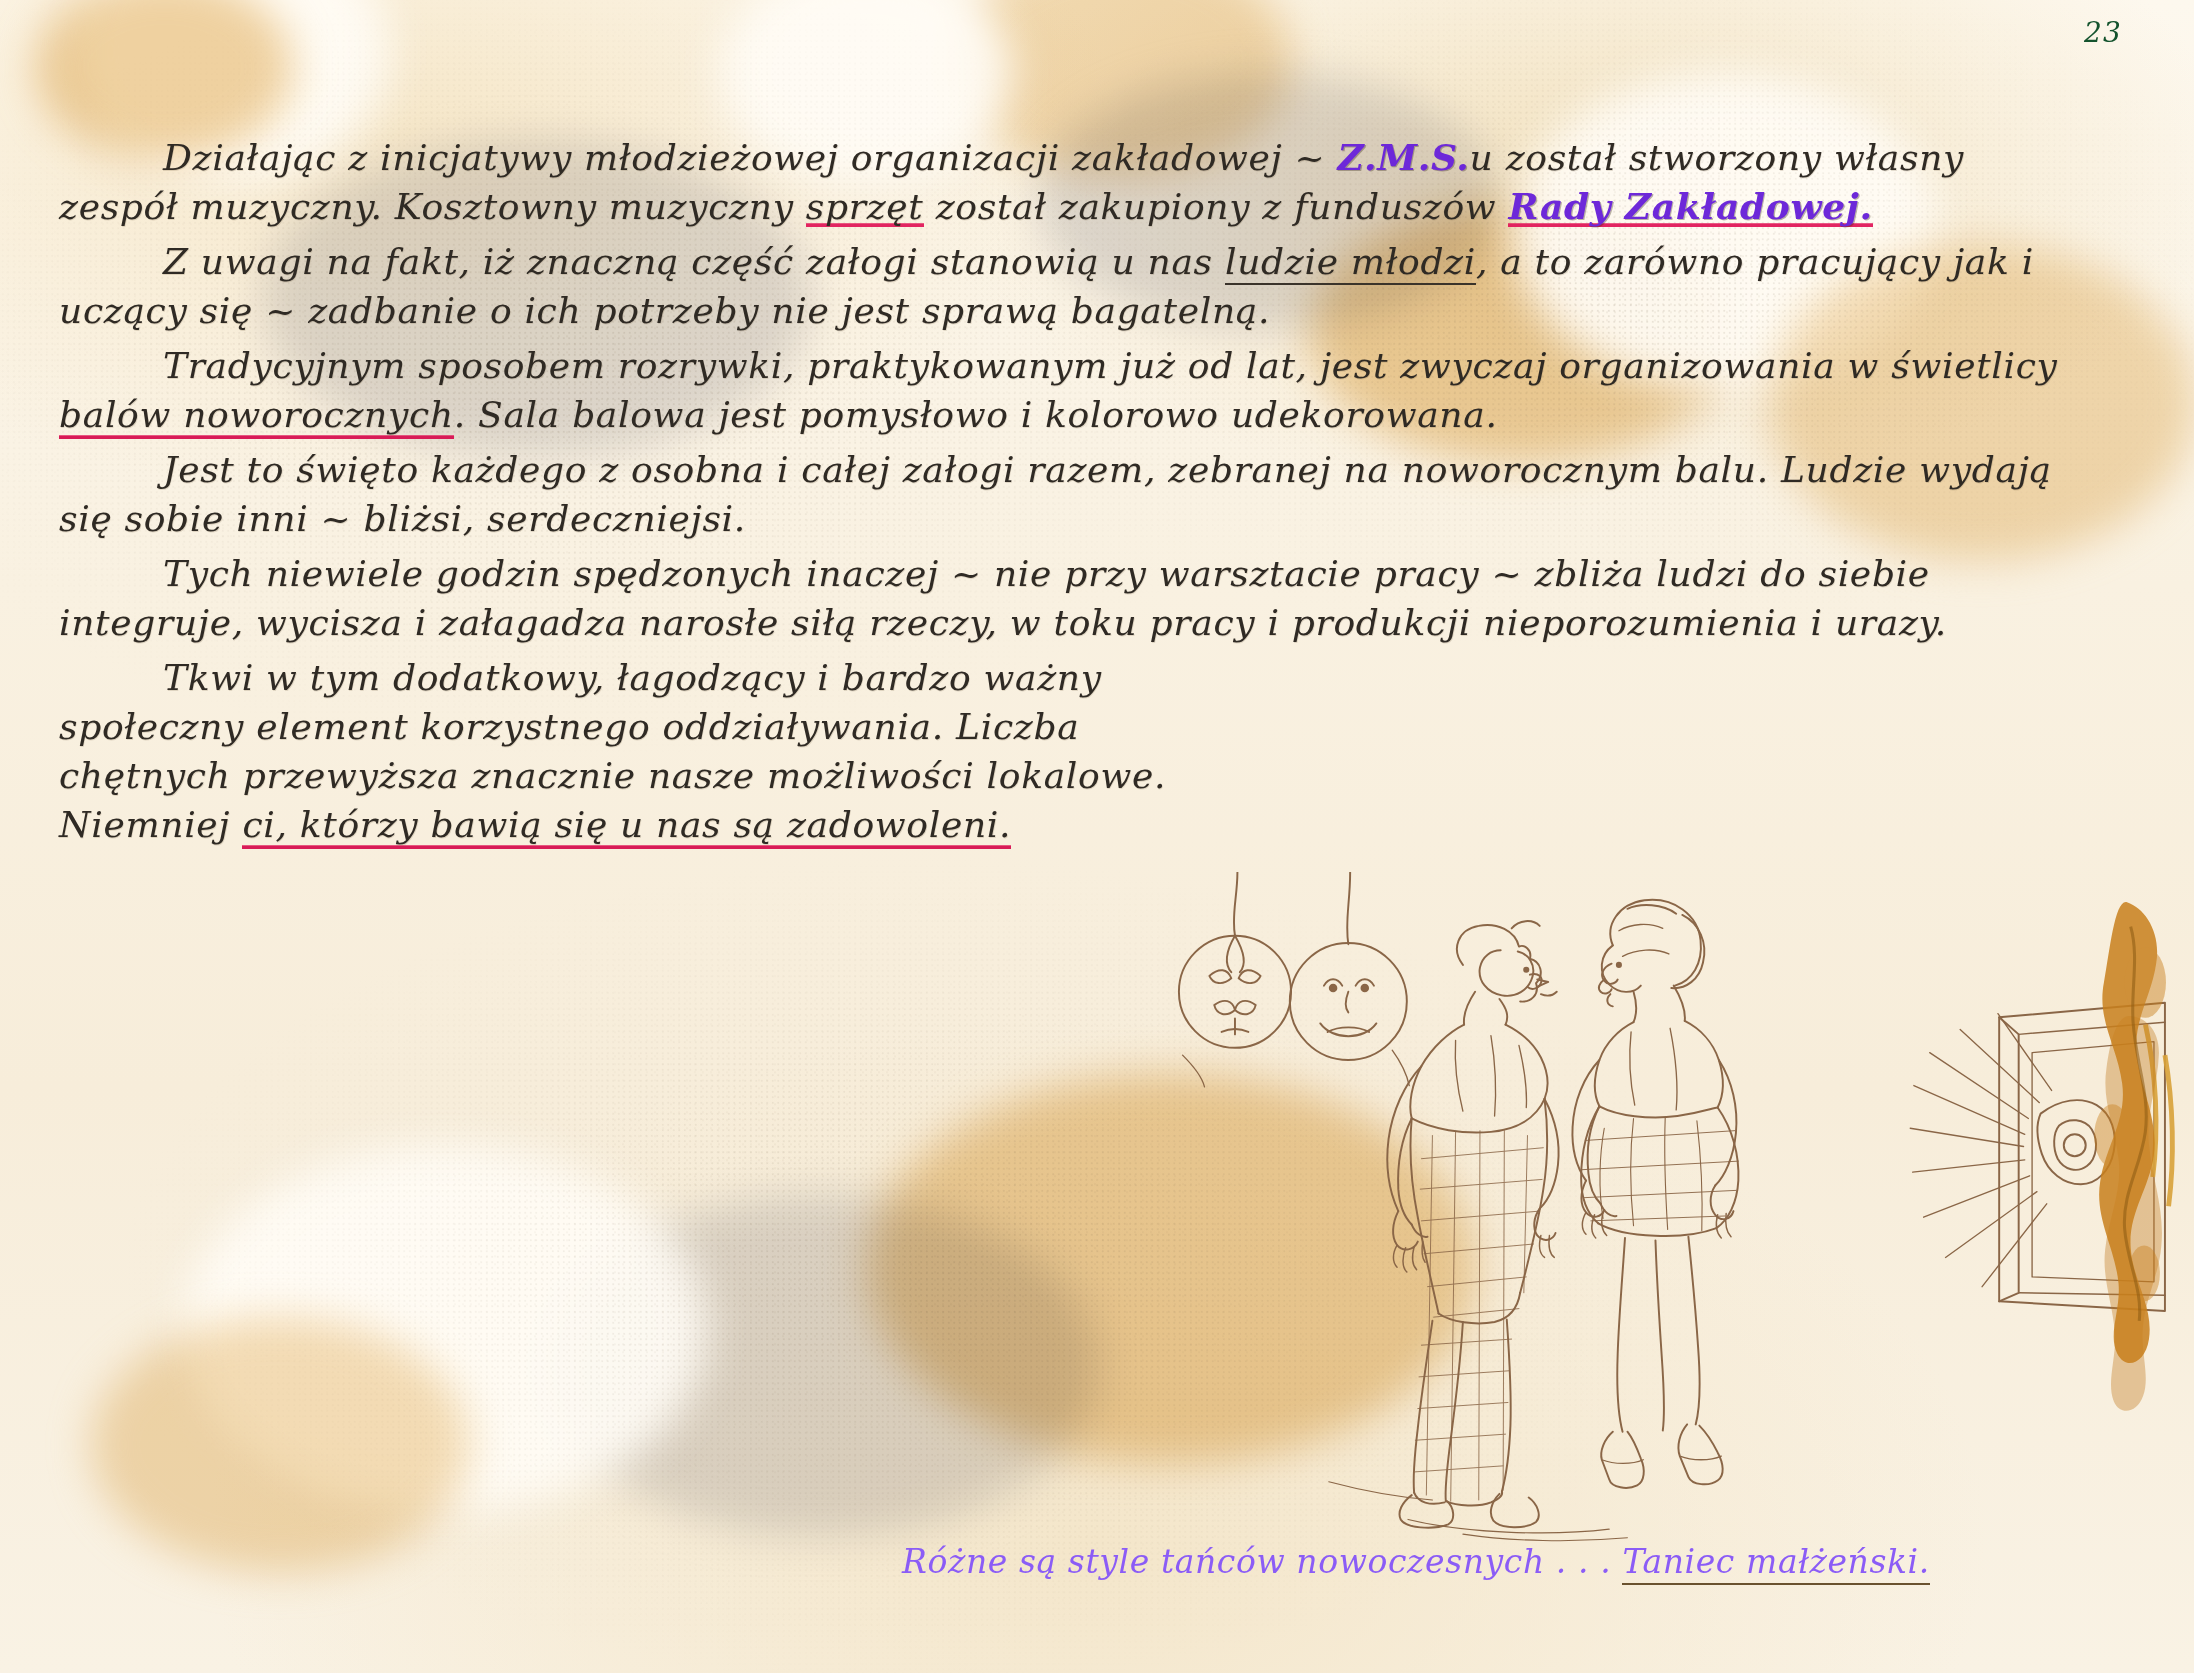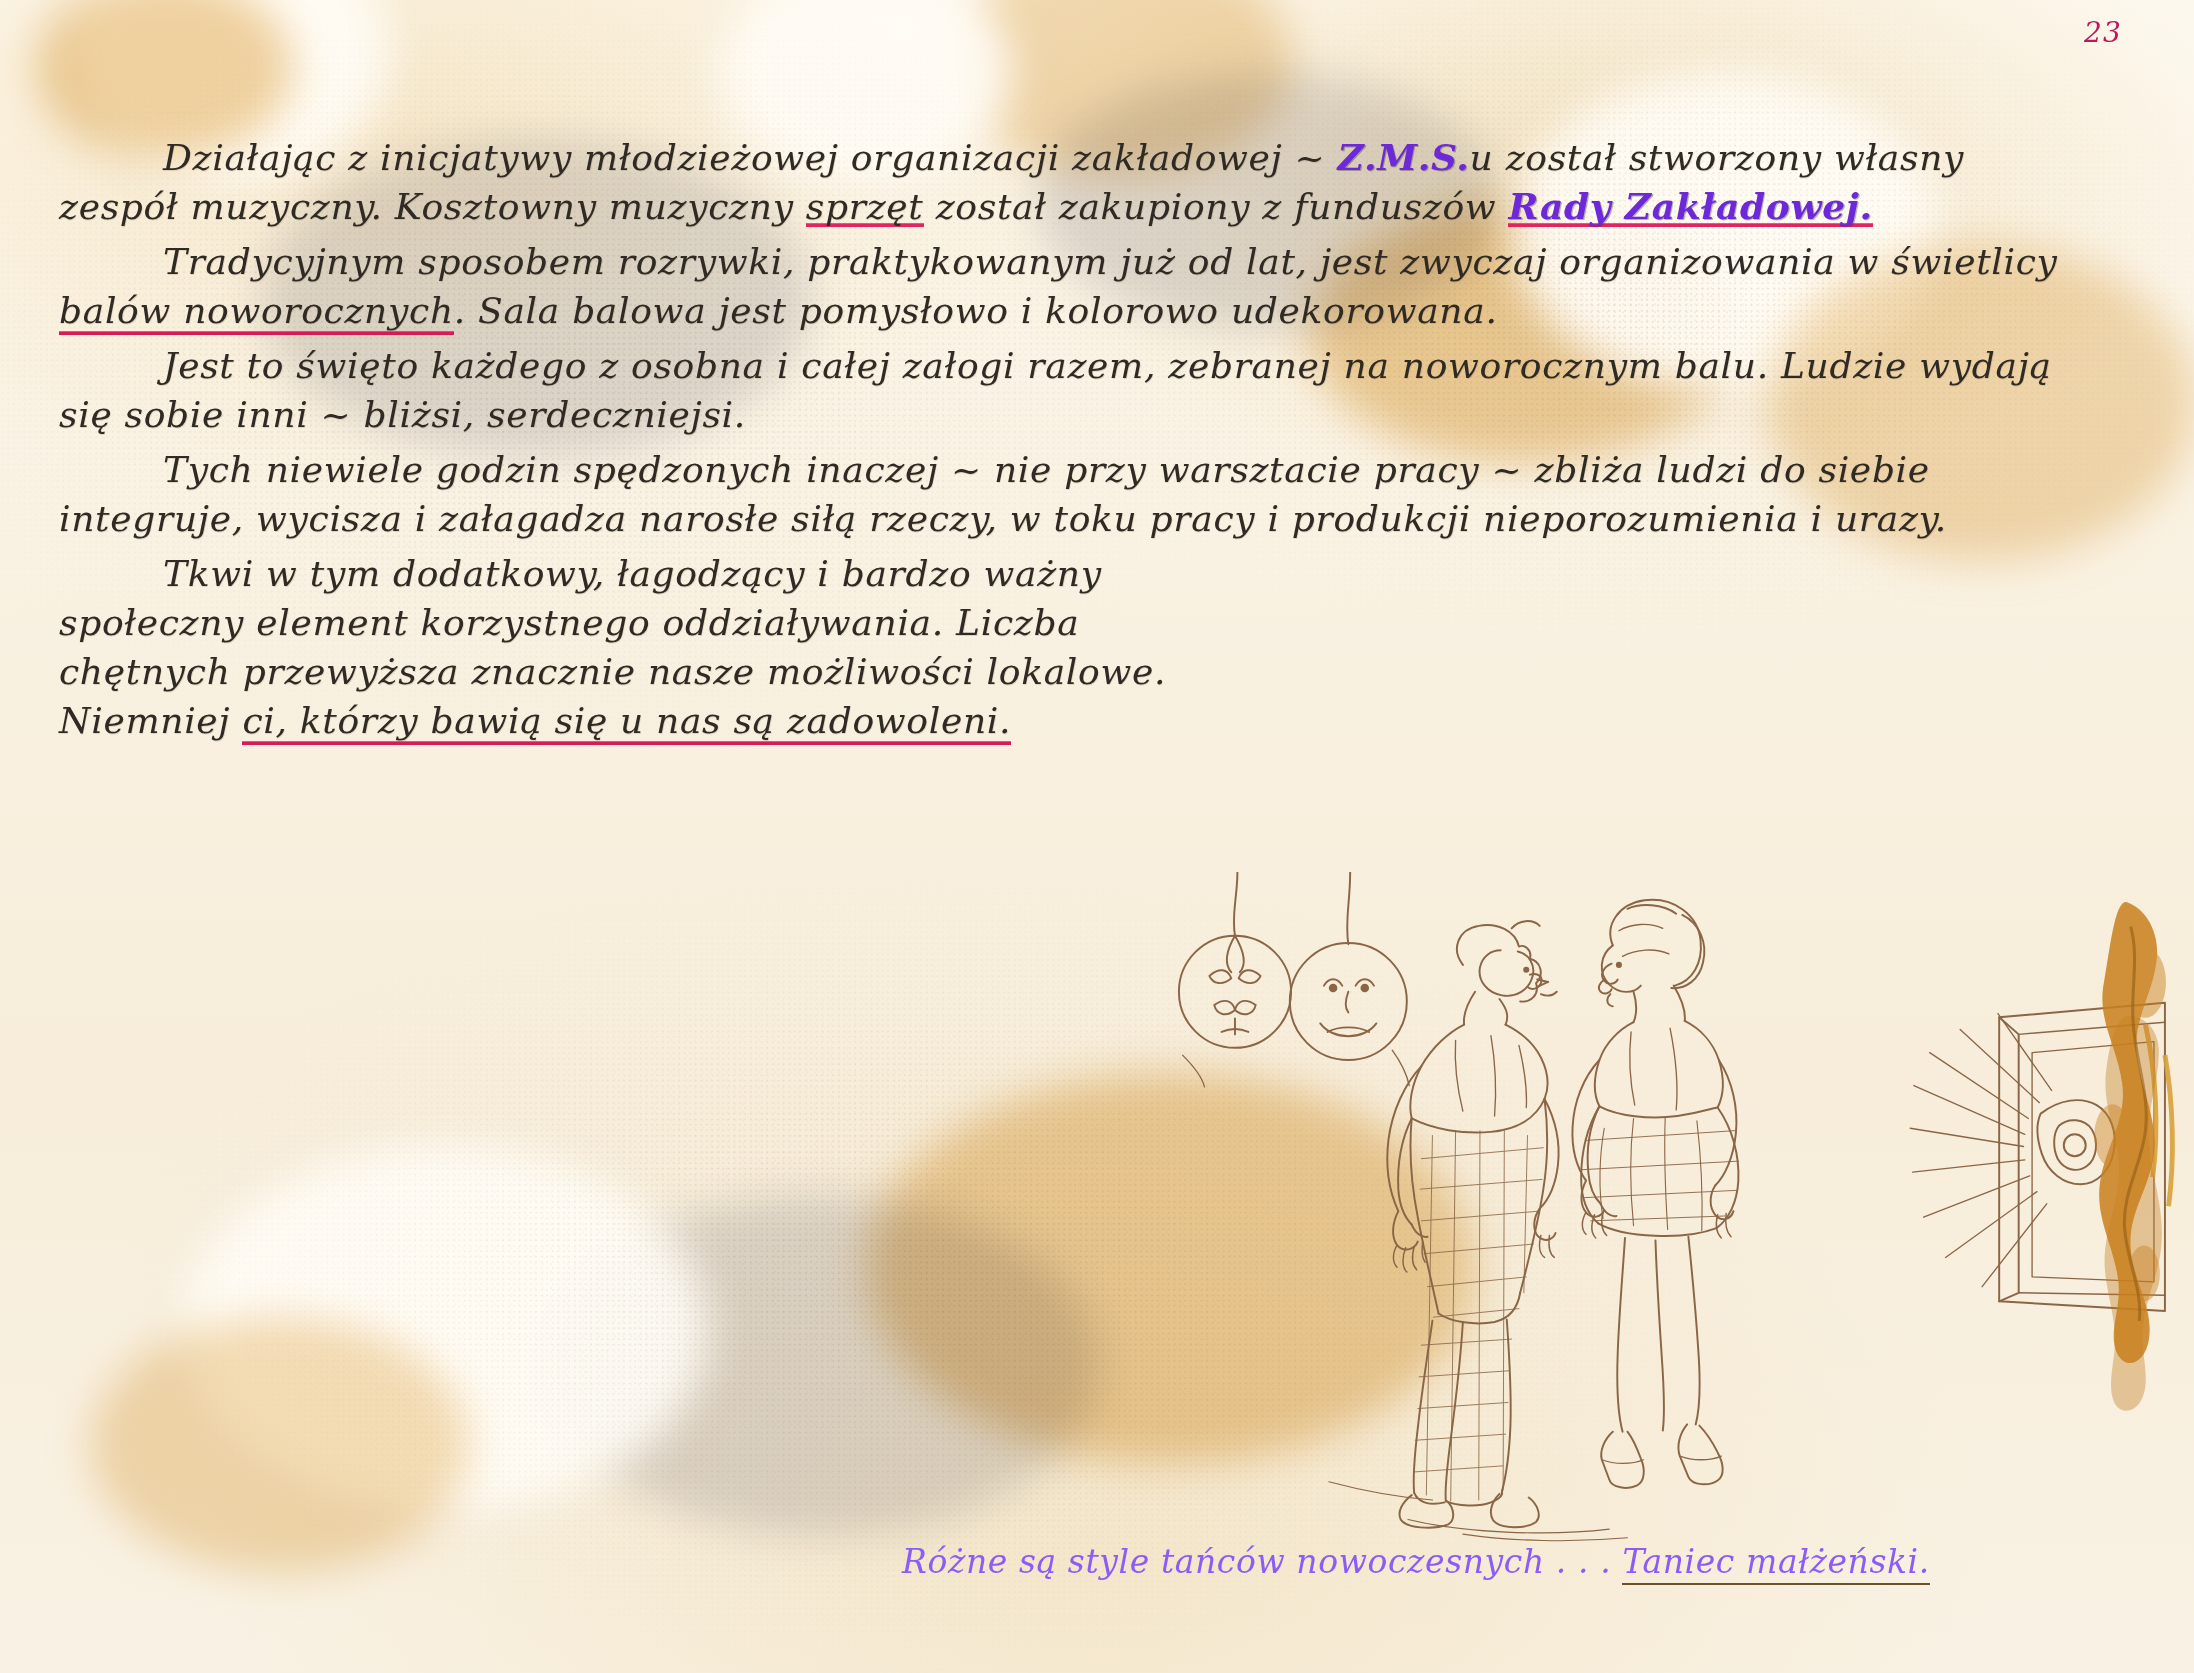--- a/index.html
+++ b/index.html
@@ -61,21 +61,21 @@
   }
 
   
   .page-number {
     position: absolute;
     top: 16px;
     right: 72px;
     font-family: "DejaVu Serif", serif;
     font-style: italic;
     font-size: 28px;
-    color: #be185d;
+    color: #14532d;
     letter-spacing: 1.2px;
   }
 
   
   .title-wrap {
     position: absolute;
     top: 6.1px;
     left: 0;
     width: 100%;
     text-align: center;
@@ -199,20 +199,23 @@
 
   <div class="page-number">23</div>
 
 
   <div class="text-block">
 
     <p class="para">
       <span>Działając z inicjatywy młodzieżowej organizacji zakładowej ~ </span><span class="pink">Z.M.S.</span><span>u został stworzony własny zespół muzyczny. Kosztowny muzyczny </span><span class="u-red">sprzęt</span><span> został zakupiony z funduszów </span><span class="pink u-red">Rady Zakładowej.</span>
     </p>
 
+    <p class="para">
+      <span>Z uwagi na fakt, iż znaczną część załogi stanowią u nas </span><span class="u-black">ludzie młodzi</span><span>, a to zarówno pracujący jak i uczący się ~ zadbanie o ich potrzeby nie jest sprawą bagatelną.</span>
+    </p>
 
 
     <p class="para">
       <span>Tradycyjnym sposobem rozrywki, praktykowanym już od lat, jest zwyczaj organizowania w świetlicy </span><span class="u-double">balów noworocznych</span><span>. Sala balowa jest pomysłowo i kolorowo udekorowana.</span>
     </p>
 
     <p class="para">
       <span>Jest to święto każdego z osobna i całej załogi razem, zebranej na noworocznym balu. Ludzie wydają się sobie inni ~ bliżsi, serdeczniejsi.</span>
     </p>
 

